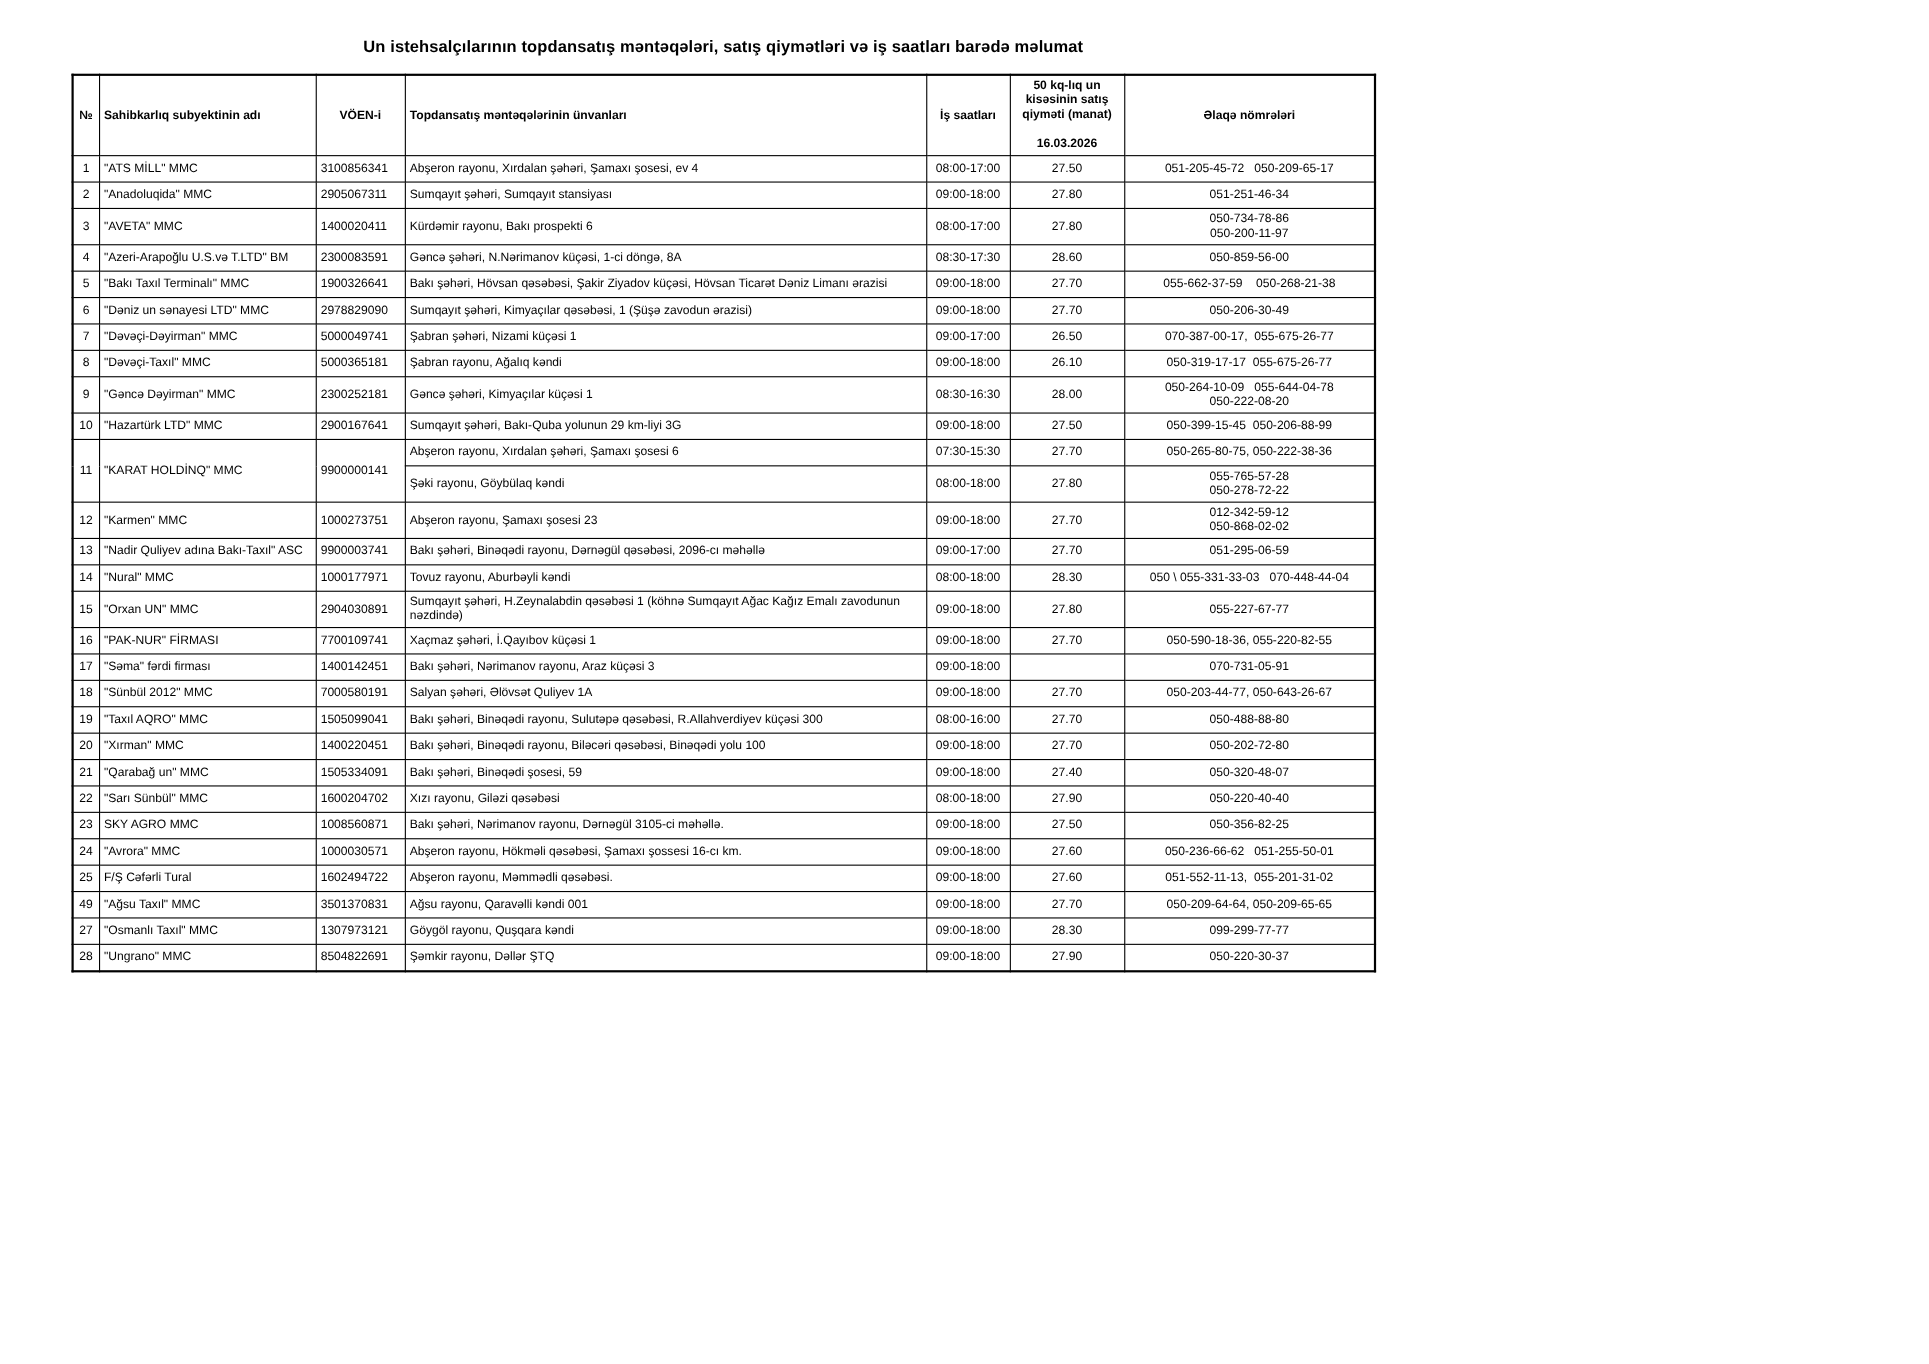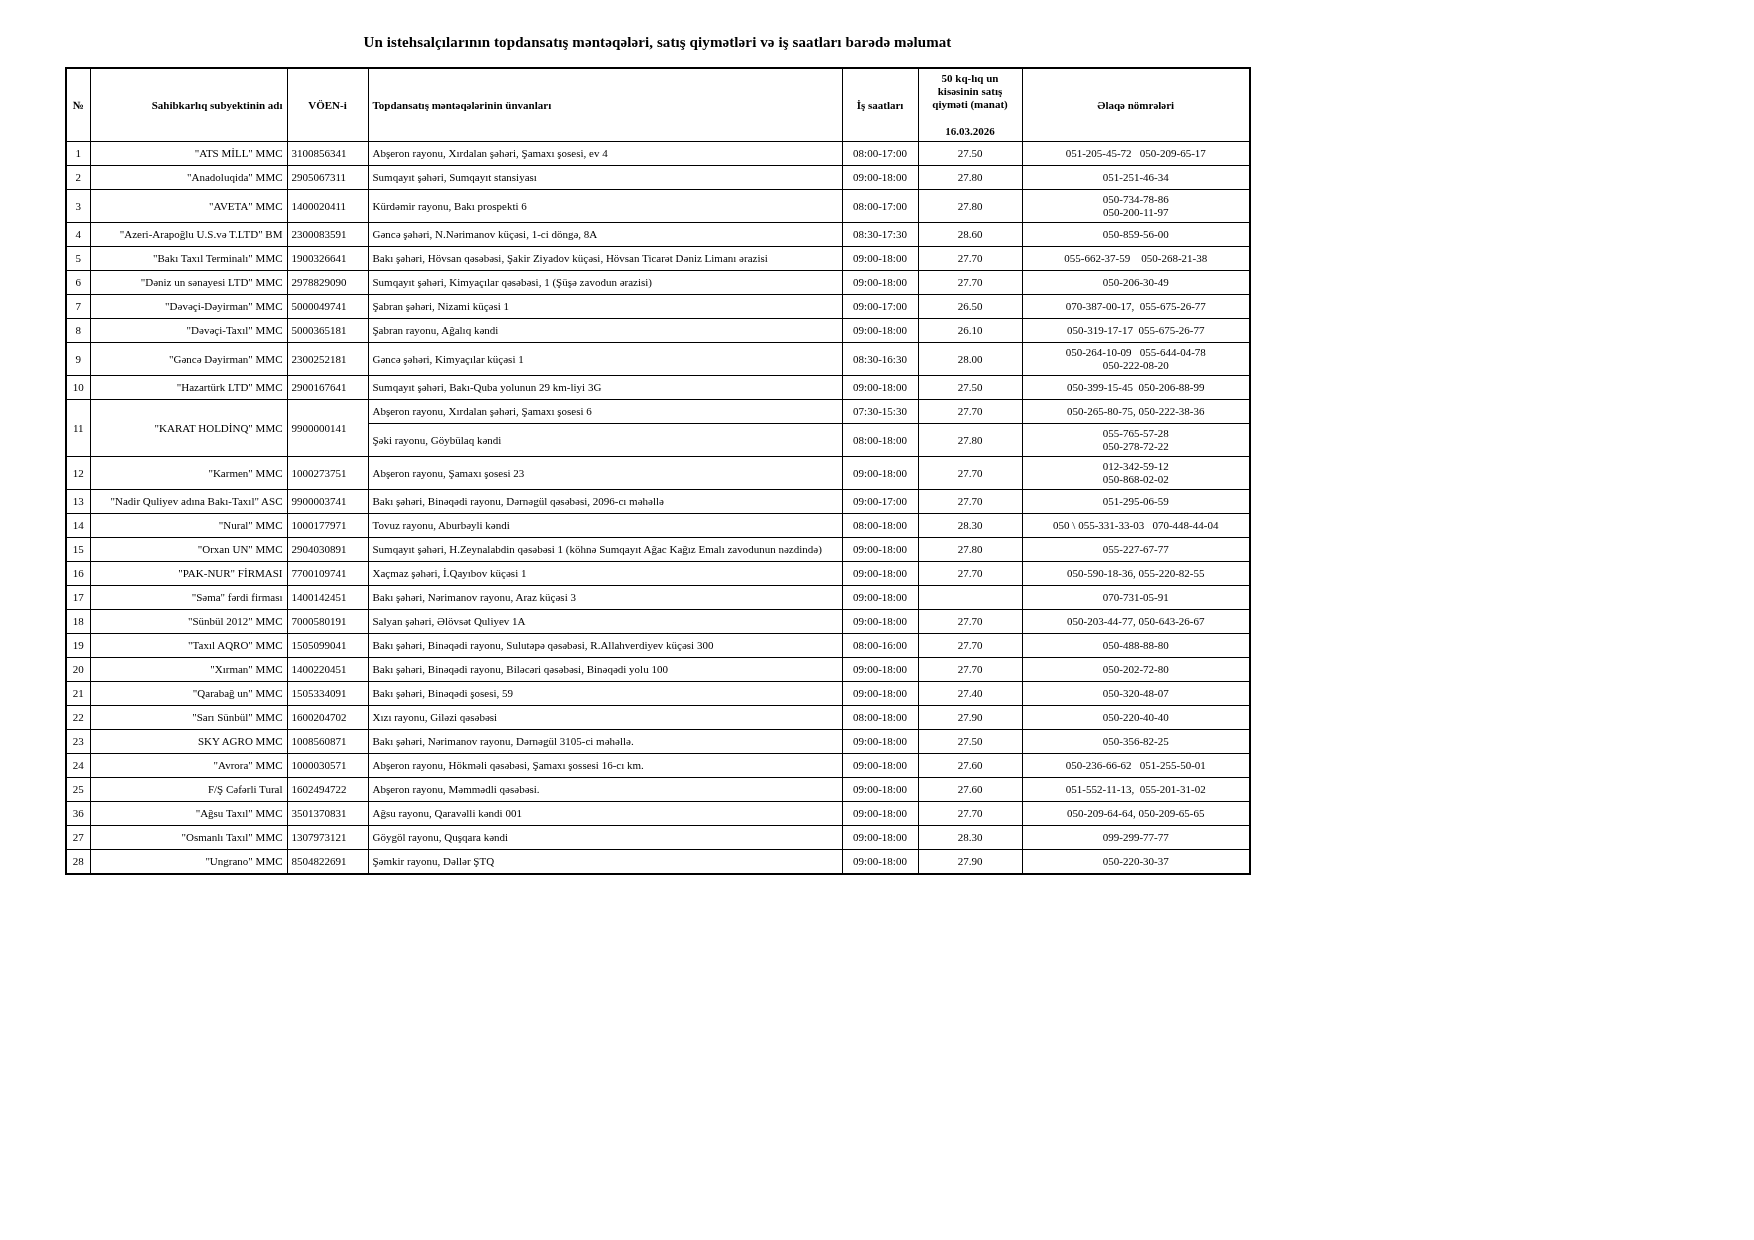--- a/index.html
+++ b/index.html
@@ -8,21 +8,20 @@
     background: #ffffff;
     color: #000000;
     font-family: "Liberation Sans", sans-serif;
   }
   .page {
     width: 1754px;
     height: 1240px;
     background: #ffffff;
     box-sizing: border-box;
     padding-top: 34px;
-    font-family: Liberation Serif, serif;
   }
   .doc {
     width: 1185px;
     margin-left: 65px;
   }
   .title {
     text-align: center;
     font-size: 15px;
     font-weight: bold;
     margin: 0 0 16px 0;
@@ -45,21 +44,21 @@
   table.main {
     border: 2px solid #000000;
   }
   thead th {
     font-weight: bold;
     text-align: center;
     border-bottom: 2px solid #000000;
     padding: 6px 4px;
   }
   .col-no      { width: 24px;  text-align: center; }
-  .col-name    { width: 197px; text-align: right; }
+  .col-name    { width: 197px; text-align: left; }
   .col-voen    { width: 81px;  }
   .col-address { width: 474px; text-align: left; padding-left: 6px; }
   .col-hours   { width: 76px;  text-align: center; }
   .col-price   { width: 104px; text-align: center; margin-top: 24px; }
   .col-phones  { width: 228px; text-align: center; white-space: pre-wrap; }
   tbody tr { height: 24px; }
   .price-header-wrap { display: flex; flex-direction: column; align-items: center; }
   .price-header-date { margin-top: 14px; }
 </style>
 </head>
@@ -315,21 +314,21 @@
           <tr>
             <td class="col-no">25</td>
             <td class="col-name">F/Ş Cəfərli Tural</td>
             <td class="col-voen">1602494722</td>
             <td class="col-address">Abşeron rayonu, Məmmədli qəsəbəsi.</td>
             <td class="col-hours">09:00-18:00</td>
             <td class="col-price">27.60</td>
             <td class="col-phones">051-552-11-13,  055-201-31-02</td>
           </tr>
           <tr>
-            <td class="col-no">36</td>
+            <td class="col-no">49</td>
             <td class="col-name">"Ağsu Taxıl" MMC</td>
             <td class="col-voen">3501370831</td>
             <td class="col-address">Ağsu rayonu, Qaravəlli kəndi 001</td>
             <td class="col-hours">09:00-18:00</td>
             <td class="col-price">27.70</td>
             <td class="col-phones">050-209-64-64, 050-209-65-65</td>
           </tr>
           <tr>
             <td class="col-no">27</td>
             <td class="col-name">"Osmanlı Taxıl" MMC</td>

